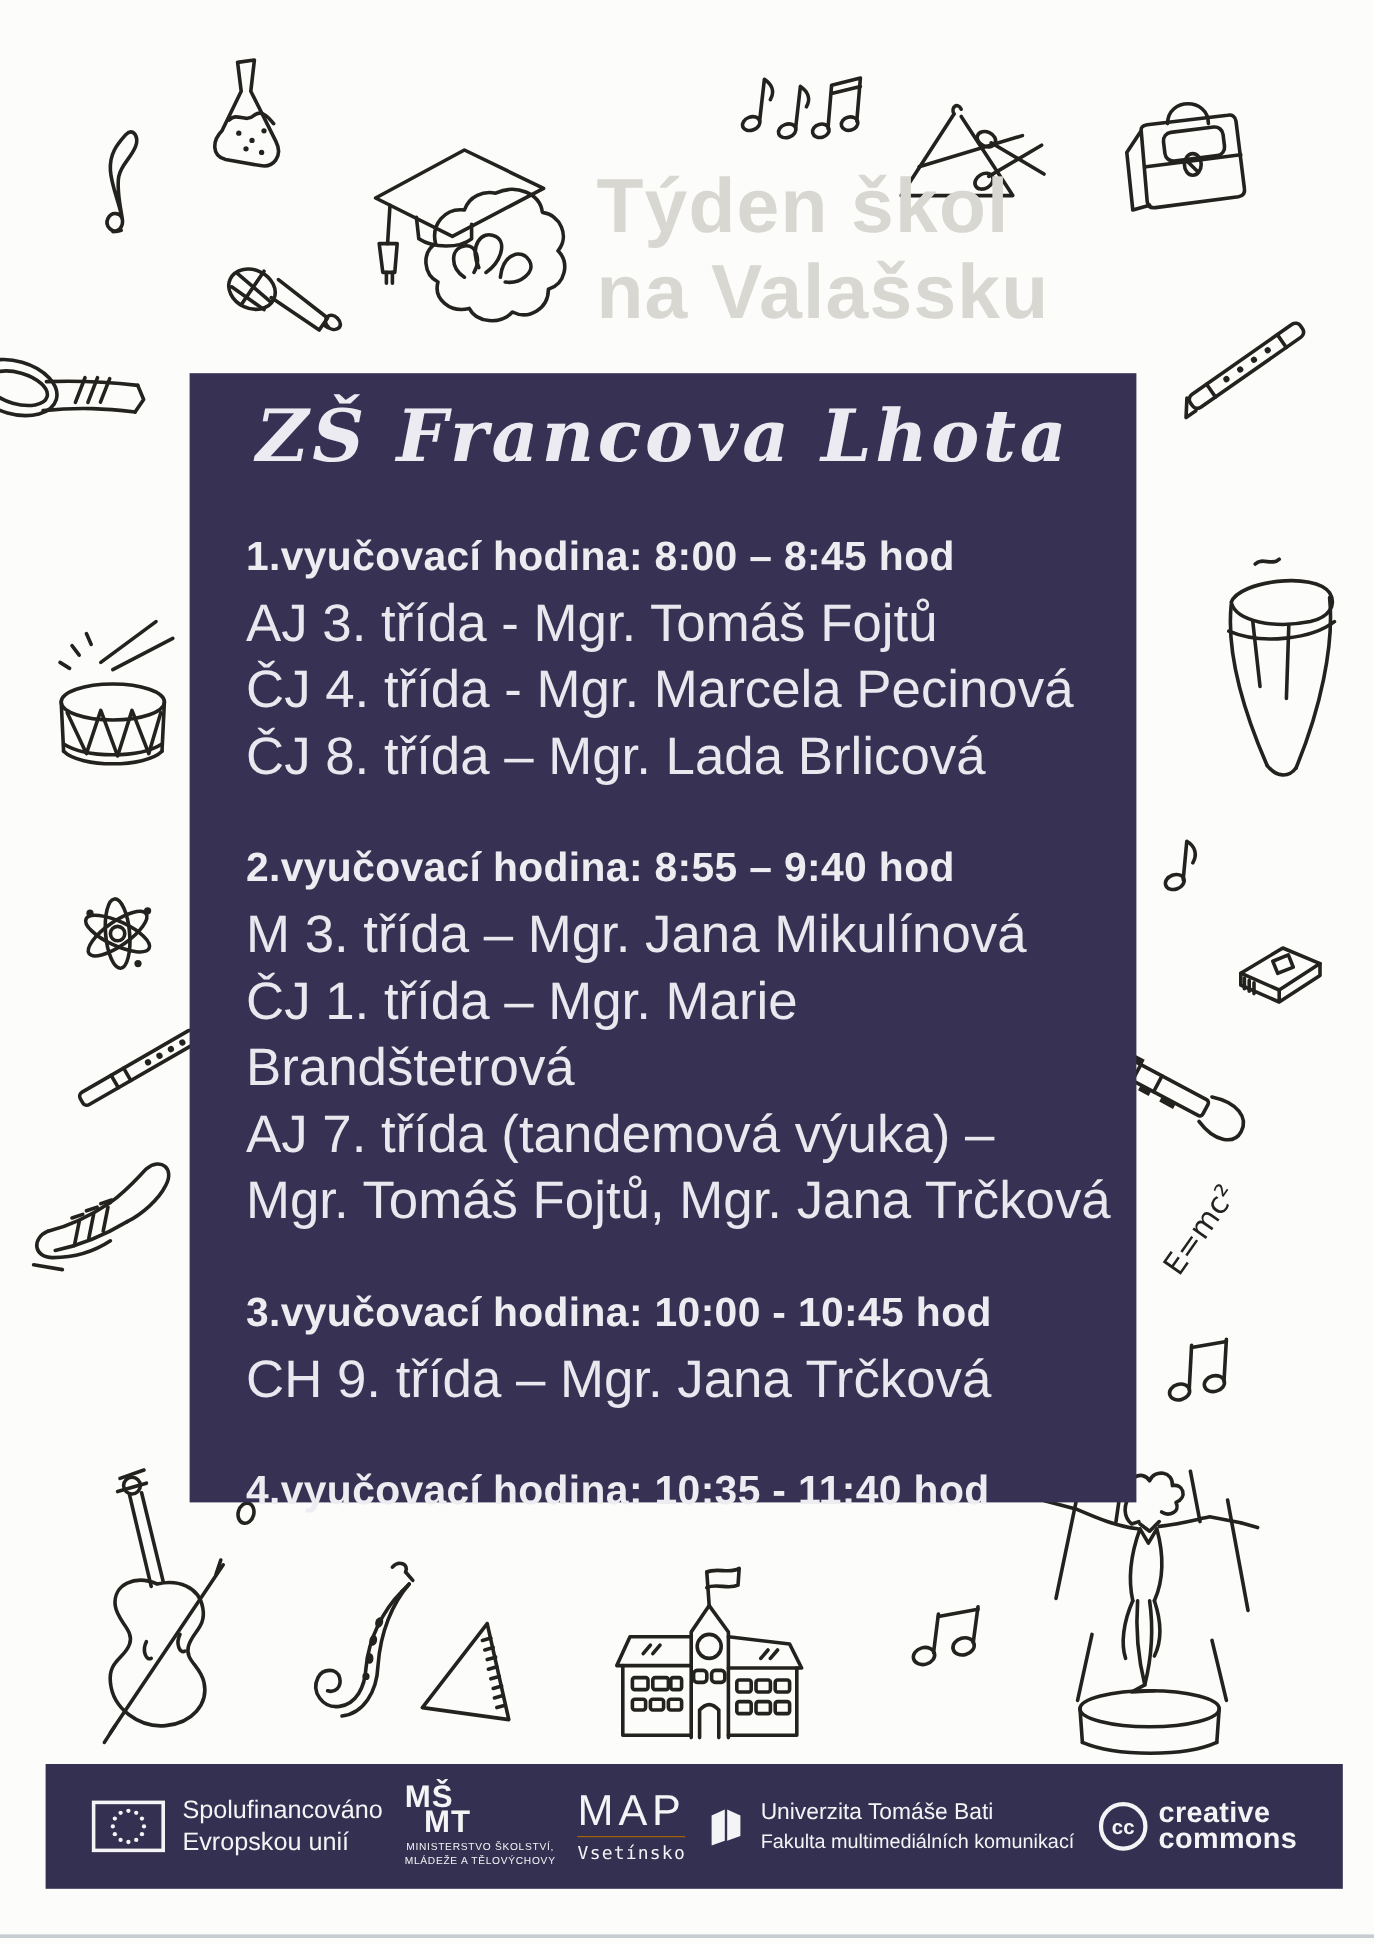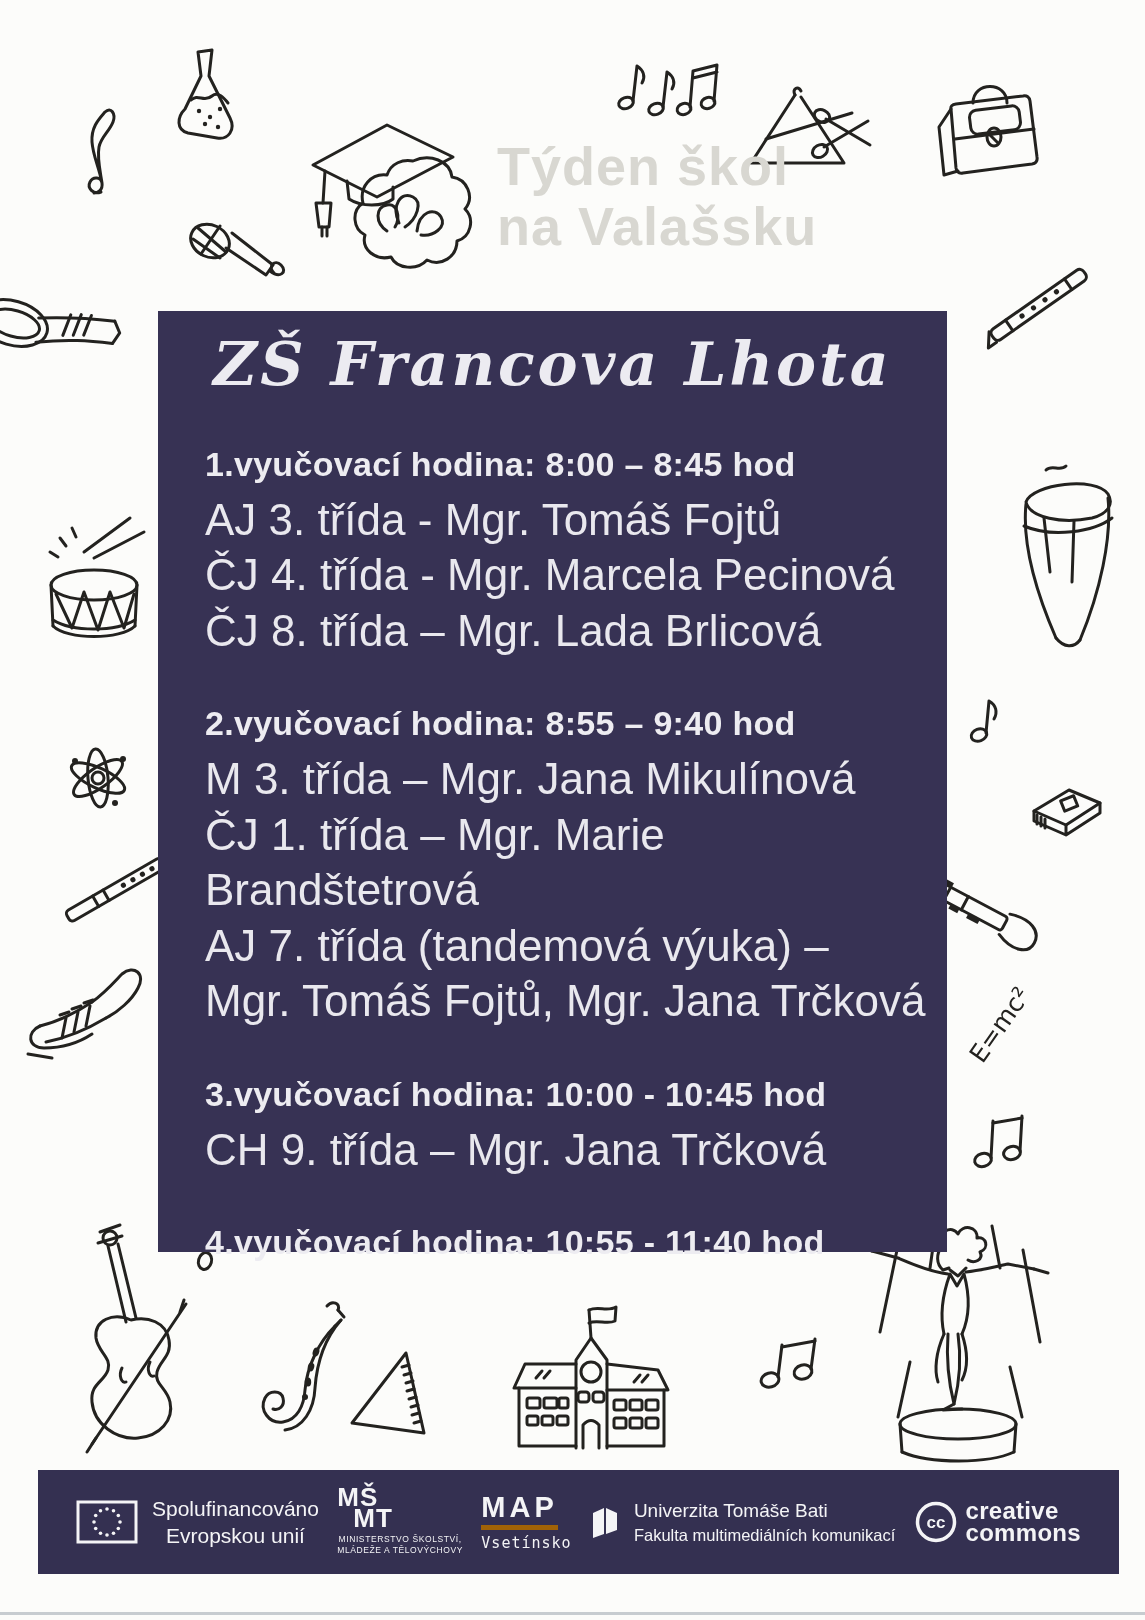--- a/index.html
+++ b/index.html
@@ -9,21 +9,21 @@
     font-family:"Liberation Sans", sans-serif;
   }
   svg.doodle{position:absolute; overflow:visible;}
   svg.doodle path, svg.doodle ellipse, svg.doodle rect, svg.doodle circle{
     fill:none; stroke:#23221f; stroke-width:3; stroke-linecap:round; stroke-linejoin:round;
   }
   svg.doodle .fill{fill:#23221f; stroke:none;}
   
   #brand-title{
     position:absolute; left:497px; top:136px;
-    font-size:54px; font-weight:600; letter-spacing:1px;
+    font-size:64px; font-weight:600; letter-spacing:1px;
     color:#d8d7d1; line-height:1.12;
   }
   
   #schedule-box{
     position:absolute; left:158px; top:311px; width:789px; height:941px;
     background:#373254; color:#edecf1;
   }
   #school-name{
     margin-top:18px; text-align:center;
     font-family:"DejaVu Serif", serif; font-style:italic;
@@ -42,27 +42,27 @@
     font-family:"DejaVu Sans", sans-serif;
   }
   
   #footer-bar{
     position:absolute; left:38px; top:1470px; width:1081px; height:104px;
     background:#343051; color:#f4f4f6;
     display:flex; align-items:center; justify-content:space-between;
     padding:0 38px; box-sizing:border-box;
   }
   .foot-sec{display:flex; align-items:center; gap:14px;}
-  .eu-label{font-size:21px; line-height:1.3; font-weight:500;text-align:center;}
+  .eu-label{font-size:21px; line-height:1.3; font-weight:500;}
   .msmt{display:flex; flex-direction:column; align-items:flex-start;}
   .msmt-logo{font-weight:bold; font-size:26px; line-height:0.78; letter-spacing:1px;}
   .msmt-logo .mt{display:block; margin-left:16px;}
   .msmt-caption{font-size:8.5px; letter-spacing:0.6px; margin-top:6px; text-align:center; line-height:1.35;}
   .map{display:flex; flex-direction:column; align-items:flex-start;}
-  .map-logo{font-size:29px; font-weight:bold; letter-spacing:4px; border-bottom:5px solid #a16207; padding-bottom:3px; line-height:1;}
+  .map-logo{font-size:36px; font-weight:normal; letter-spacing:4px; border-bottom:1px solid #a16207; padding-bottom:3px; line-height:1;}
   .map-sub{font-family:"DejaVu Sans Mono", monospace; font-size:15px; letter-spacing:1px; margin-top:4px;}
   .utb-text{font-size:19px; line-height:1.35;}
   .utb-text .l2{font-size:16.5px;}
   .cc{display:flex; align-items:center; gap:8px;}
   .cc-words{font-size:24px; font-weight:bold; line-height:0.92; letter-spacing:0.3px;}
   #bottom-scan-line{position:absolute; left:0; top:1612px; width:1145px; height:3px; background:#aab2ba; opacity:.65;}
 </style>
 </head>
 <body>
 
@@ -345,21 +345,21 @@
       <div class="lesson-line">AJ 7. třída (tandemová výuka) –</div>
       <div class="lesson-line">Mgr. Tomáš Fojtů, Mgr. Jana Trčková</div>
     </div>
 
     <div class="lesson-block">
       <div class="lesson-title">3.vyučovací hodina: 10:00 - 10:45 hod</div>
       <div class="lesson-line">CH 9. třída – Mgr. Jana Trčková</div>
     </div>
 
     <div class="lesson-block">
-      <div class="lesson-title">4.vyučovací hodina: 10:55 - 11:40 hod</div>
+      <div class="lesson-title">4.vyučovací hodina: 10:35 - 11:40 hod</div>
     </div>
   </div>
 
   <div id="footer-bar">
 
     <div class="foot-sec">
       <svg width="62" height="44" viewBox="0 0 62 44">
         <rect x="2" y="2" width="58" height="40" fill="none" stroke="#f4f4f6" stroke-width="3"></rect>
         <g fill="#f4f4f6">
           <circle cx="31" cy="9" r="1.8"></circle>

